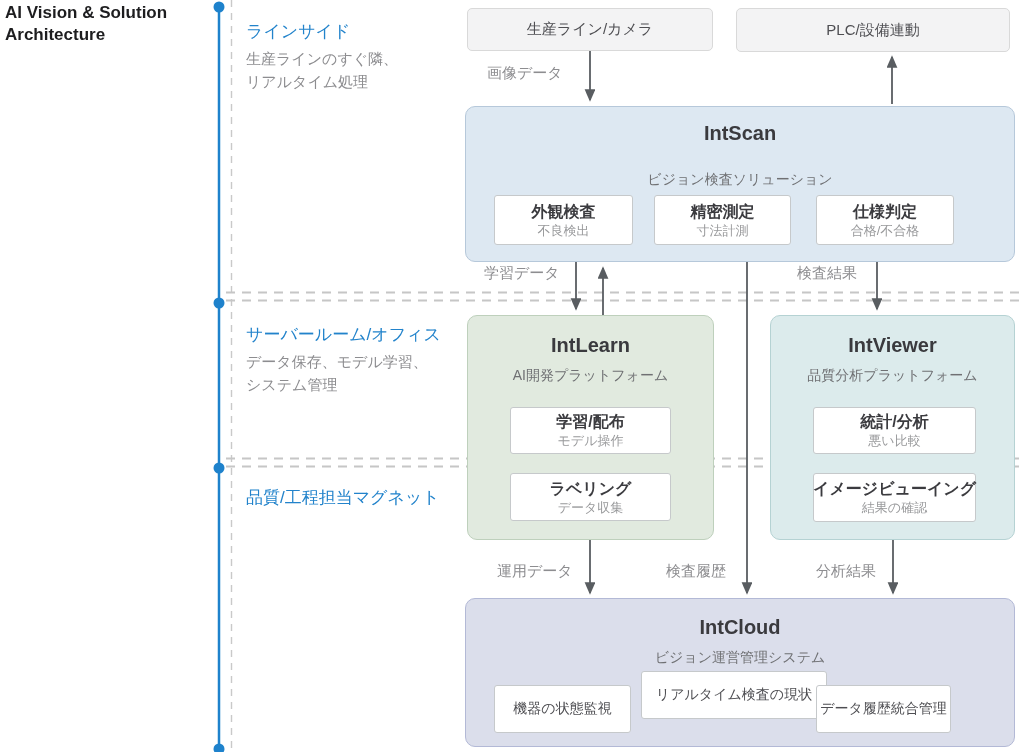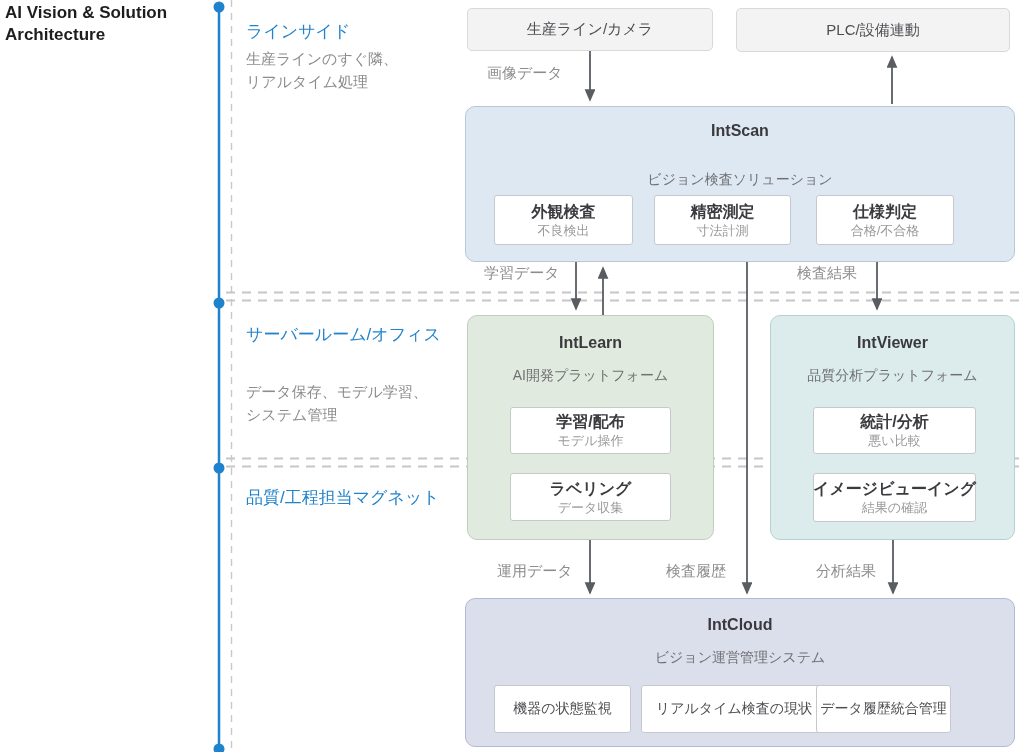--- a/index.html
+++ b/index.html
@@ -16,21 +16,21 @@
   .zone-label{font-size:17px;color:#2283cb;left:246px;white-space:nowrap;}
   .zone-desc{font-size:15px;color:#8d8d90;line-height:23px;left:246px;white-space:pre-line;}
   
   .ext-box{
     background:#f3f3f4;border:1px solid #d9d9d9;border-radius:5px;
     display:flex;align-items:center;justify-content:center;
     font-size:15px;color:#4e4e52;box-sizing:border-box;
   }
   
   .product{border-radius:10px;box-sizing:border-box;border:1px solid;}
-  .product .p-name{position:absolute;left:0;width:100%;text-align:center;font-size:16px;font-weight:bold;color:#3a3a3e;}
+  .product .p-name{position:absolute;left:0;width:100%;text-align:center;font-size:20px;font-weight:bold;color:#3a3a3e;}
   .product .p-sub{position:absolute;left:0;width:100%;text-align:center;font-size:14px;color:#6f7073;}
   .p-scan{background:#dde8f2;border-color:#b6c8da;}
   .p-learn{background:#e1eadf;border-color:#bed0bc;}
   .p-viewer{background:#dcebec;border-color:#b5d2d3;padding-left:26px;}
   .p-cloud{background:#dbdeeb;border-color:#b3b9d6;}
   
   .feature{
     position:absolute;background:#ffffff;border:1px solid #c6c9cb;border-radius:3px;
     display:flex;flex-direction:column;align-items:center;justify-content:center;
     box-sizing:border-box;text-align:center;
@@ -78,21 +78,21 @@
   </svg>
 
   <div class="abs page-title">AI Vision &amp; Solution
 Architecture</div>
 
   <div class="abs zone-label" style="top:20px;font-family:Liberation Mono, monospace;">ラインサイド</div>
   <div class="abs zone-desc" style="top:47px;">生産ラインのすぐ隣、
 リアルタイム処理</div>
 
   <div class="abs zone-label" style="top:323px;">サーバールーム/オフィス</div>
-  <div class="abs zone-desc" style="top:350px;margin-top:30px;">データ保存、モデル学習、
+  <div class="abs zone-desc" style="top:350px;">データ保存、モデル学習、
 システム管理</div>
 
   <div class="abs zone-label" style="top:486px;">品質/工程担当マグネット</div>
 
   <div class="abs ext-box" style="left:467px;top:8px;width:246px;height:43px;">
     <span>生産ライン/カメラ</span>
   </div>
   <div class="abs ext-box" style="left:736px;top:8px;width:274px;height:44px;">
     <span>PLC/設備連動</span>
   </div>
@@ -139,21 +139,21 @@
       <div class="f-desc">結果の確認</div>
     </div>
   </div>
 
   <div class="abs product p-cloud" style="left:465px;top:598px;width:550px;height:149px;">
     <div class="p-name" style="top:17px;">IntCloud</div>
     <div class="p-sub" style="top:50px;">ビジョン運営管理システム</div>
     <div class="feature single" style="left:28px;top:86px;width:137px;height:48px;">
       <span>機器の状態監視</span>
     </div>
-    <div class="feature single" style="left:175px;top:86px;width:186px;height:48px;">
+    <div class="feature single" style="left:175px;top:72px;width:186px;height:48px;">
       <span>リアルタイム検査の現状</span>
     </div>
     <div class="feature single" style="left:350px;top:86px;width:135px;height:48px;">
       <span>データ履歴統合管理</span>
     </div>
   </div>
 
   <div class="abs flow-label" style="left:487px;top:64px;">画像データ</div>
   <div class="abs flow-label" style="left:484px;top:264px;">学習データ</div>
   <div class="abs flow-label" style="left:797px;top:264px;">検査結果</div>

